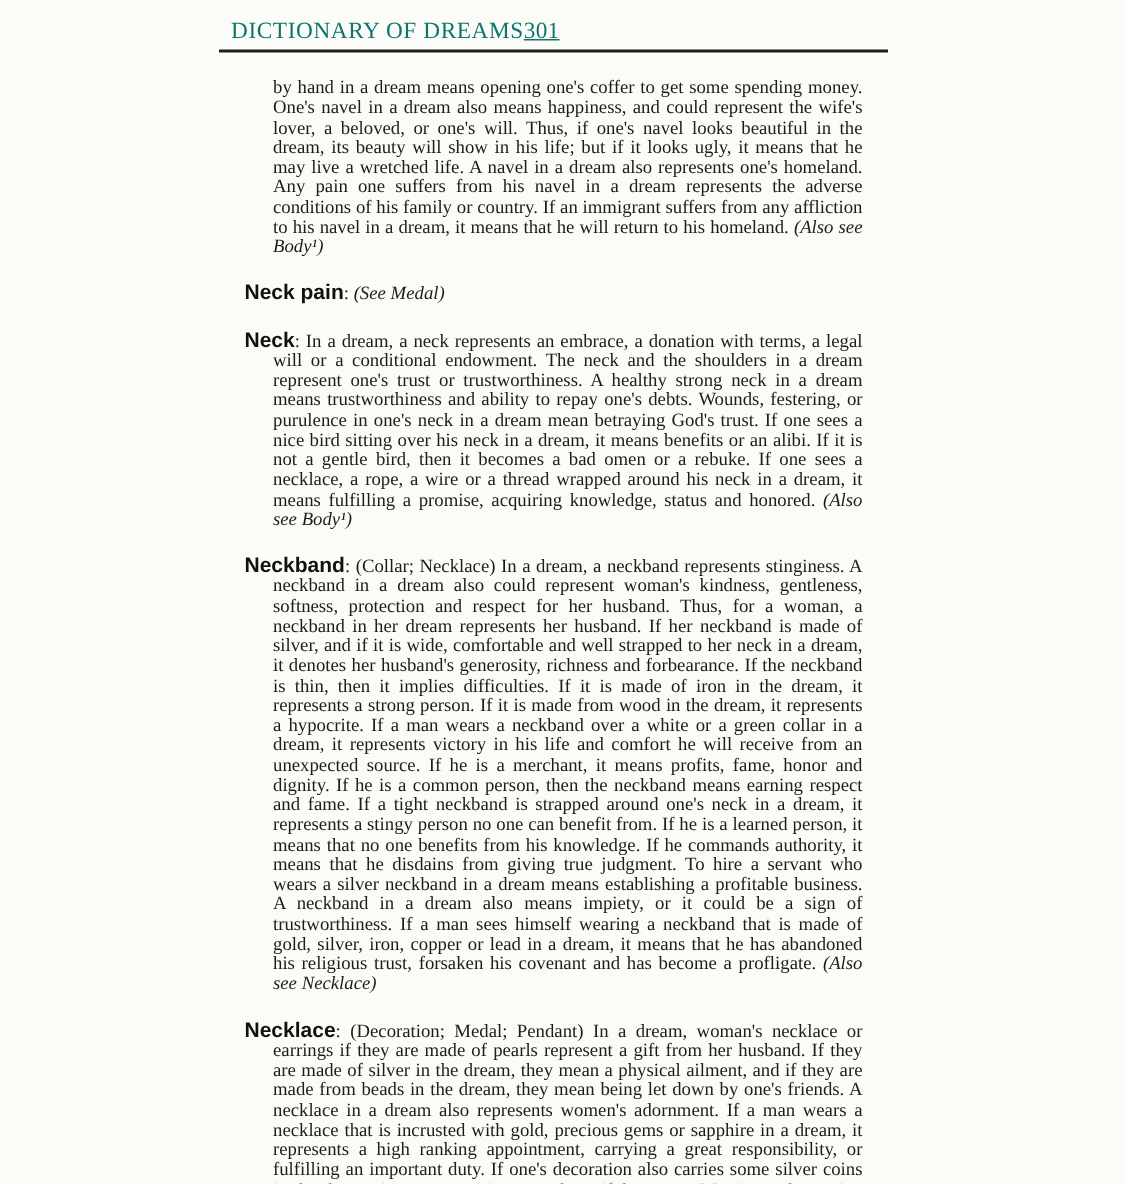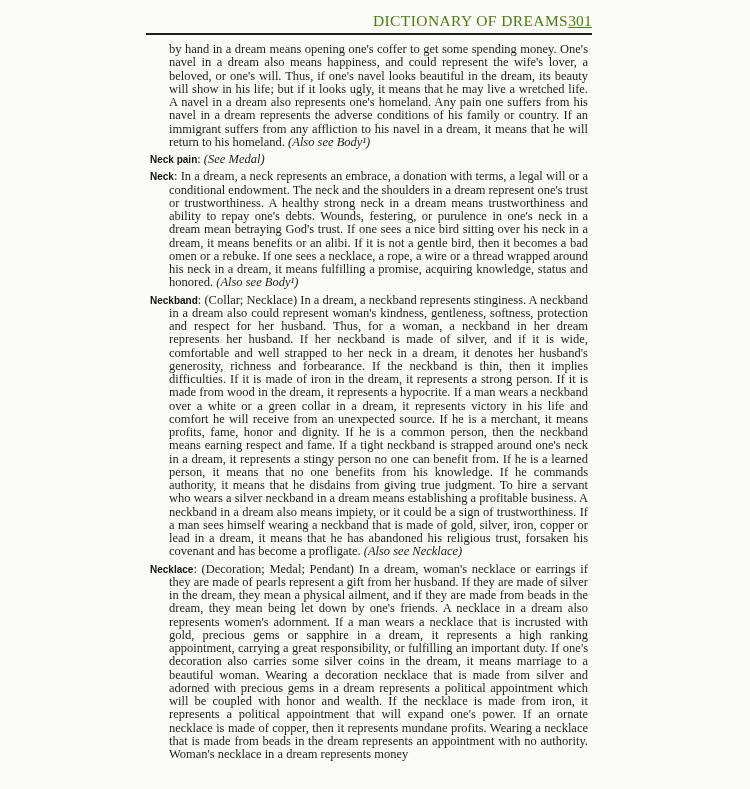--- a/index.html
+++ b/index.html
@@ -16,54 +16,54 @@
     position: relative;
   }
   .page {
     position: absolute;
     left: 146px;
     top: 12px;
     width: 446px;
   }
   .header-row {
     display: flex;
-    justify-content: flex-end;
+    justify-content: flex-start;
     align-items: baseline;
     padding-left: 8px;
     font-size: 15.5px;
     line-height: 17px;
     letter-spacing: 0.4px;
-    color: #4d7c0f;
+    color: #0f766e;
   }
   .running-title { }
   .page-number { letter-spacing: 0.2px; text-decoration: underline; }
   .header-rule {
     margin-top: 4px;
     border: 0;
     border-bottom: 2.6px solid #1d1d1d;
     height: 0;
   }
   .entries {
     margin-top: 5px;
     font-size: 12.5px;
     line-height: 13.25px;
     text-align: justify;
     color: #1c1c1c;
   }
   .entry {
-    margin: 4px;
+    margin: 17px;
     padding-left: 19px;
   }
   .entry.hang {
     text-indent: -19px;
   }
   .headword {
     font-family: "Liberation Sans", sans-serif;
     font-weight: 700;
-    font-size: 10px;
+    font-size: 14px;
     color: #111;
   }
   .colon {
     color: #1c1c1c;
   }
   .note {
     font-style: italic;
   }
 </style>
 </head>

